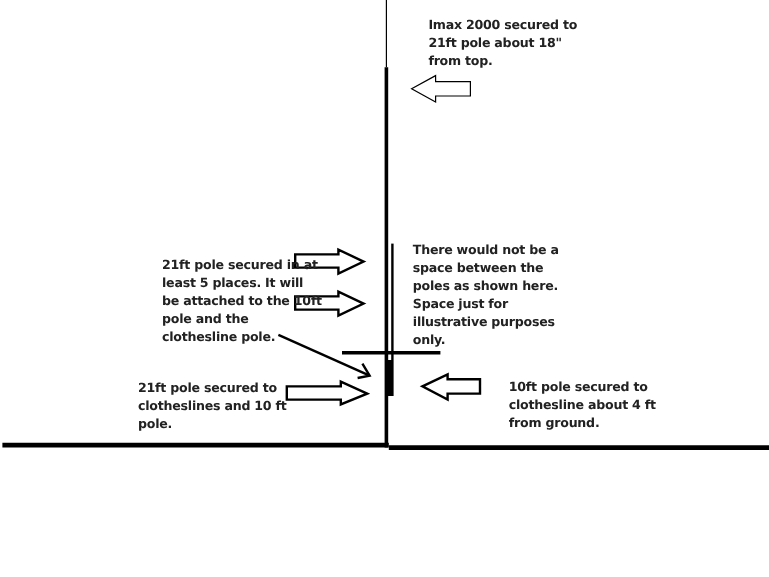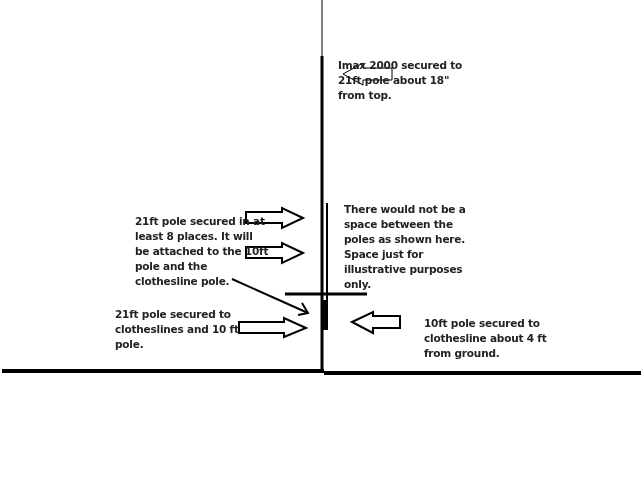--- a/index.html
+++ b/index.html
@@ -45,32 +45,32 @@
   <polygon points="306,328 284,318 284,322 239,322 239,333 284,333 284,337" fill="#fff" stroke="#000" stroke-width="2"></polygon>
 
   <polygon points="352,322 373,312 373,316 400,316 400,328 373,328 373,333" fill="#fff" stroke="#000" stroke-width="2"></polygon>
 
   <g>
     <line x1="232" y1="279" x2="308" y2="313" stroke="#000" stroke-width="2"></line>
     <polyline points="302,303 308,313 298,315" fill="none" stroke="#000" stroke-width="2"></polyline>
   </g>
 </svg>
 
-<div class="label" style="left:338px; top:14px;margin-top:44px;">Imax 2000 secured to
+<div class="label" style="left:357px; top:14px;">Imax 2000 secured to
 21ft pole about 18"
 from top.</div>
 <div class="label" style="left:344px; top:202px;">There would not be a
 space between the
 poles as shown here.
 Space just for
 illustrative purposes
 only.</div>
 <div class="label" style="left:135px; top:214px;">21ft pole secured in at
-least 8 places.  It will
+least 5 places.  It will
 be attached to the 10ft
 pole and the
 clothesline pole.</div>
-<div class="label" style="left:115px; top:307px;">21ft pole secured to
+<div class="label" style="left:115px; top:317px;">21ft pole secured to
 clotheslines and 10 ft
 pole.</div>
 <div class="label" style="left:424px; top:316px;">10ft pole secured to
 clothesline about 4 ft
 from ground.</div>
 
 </body></html>

